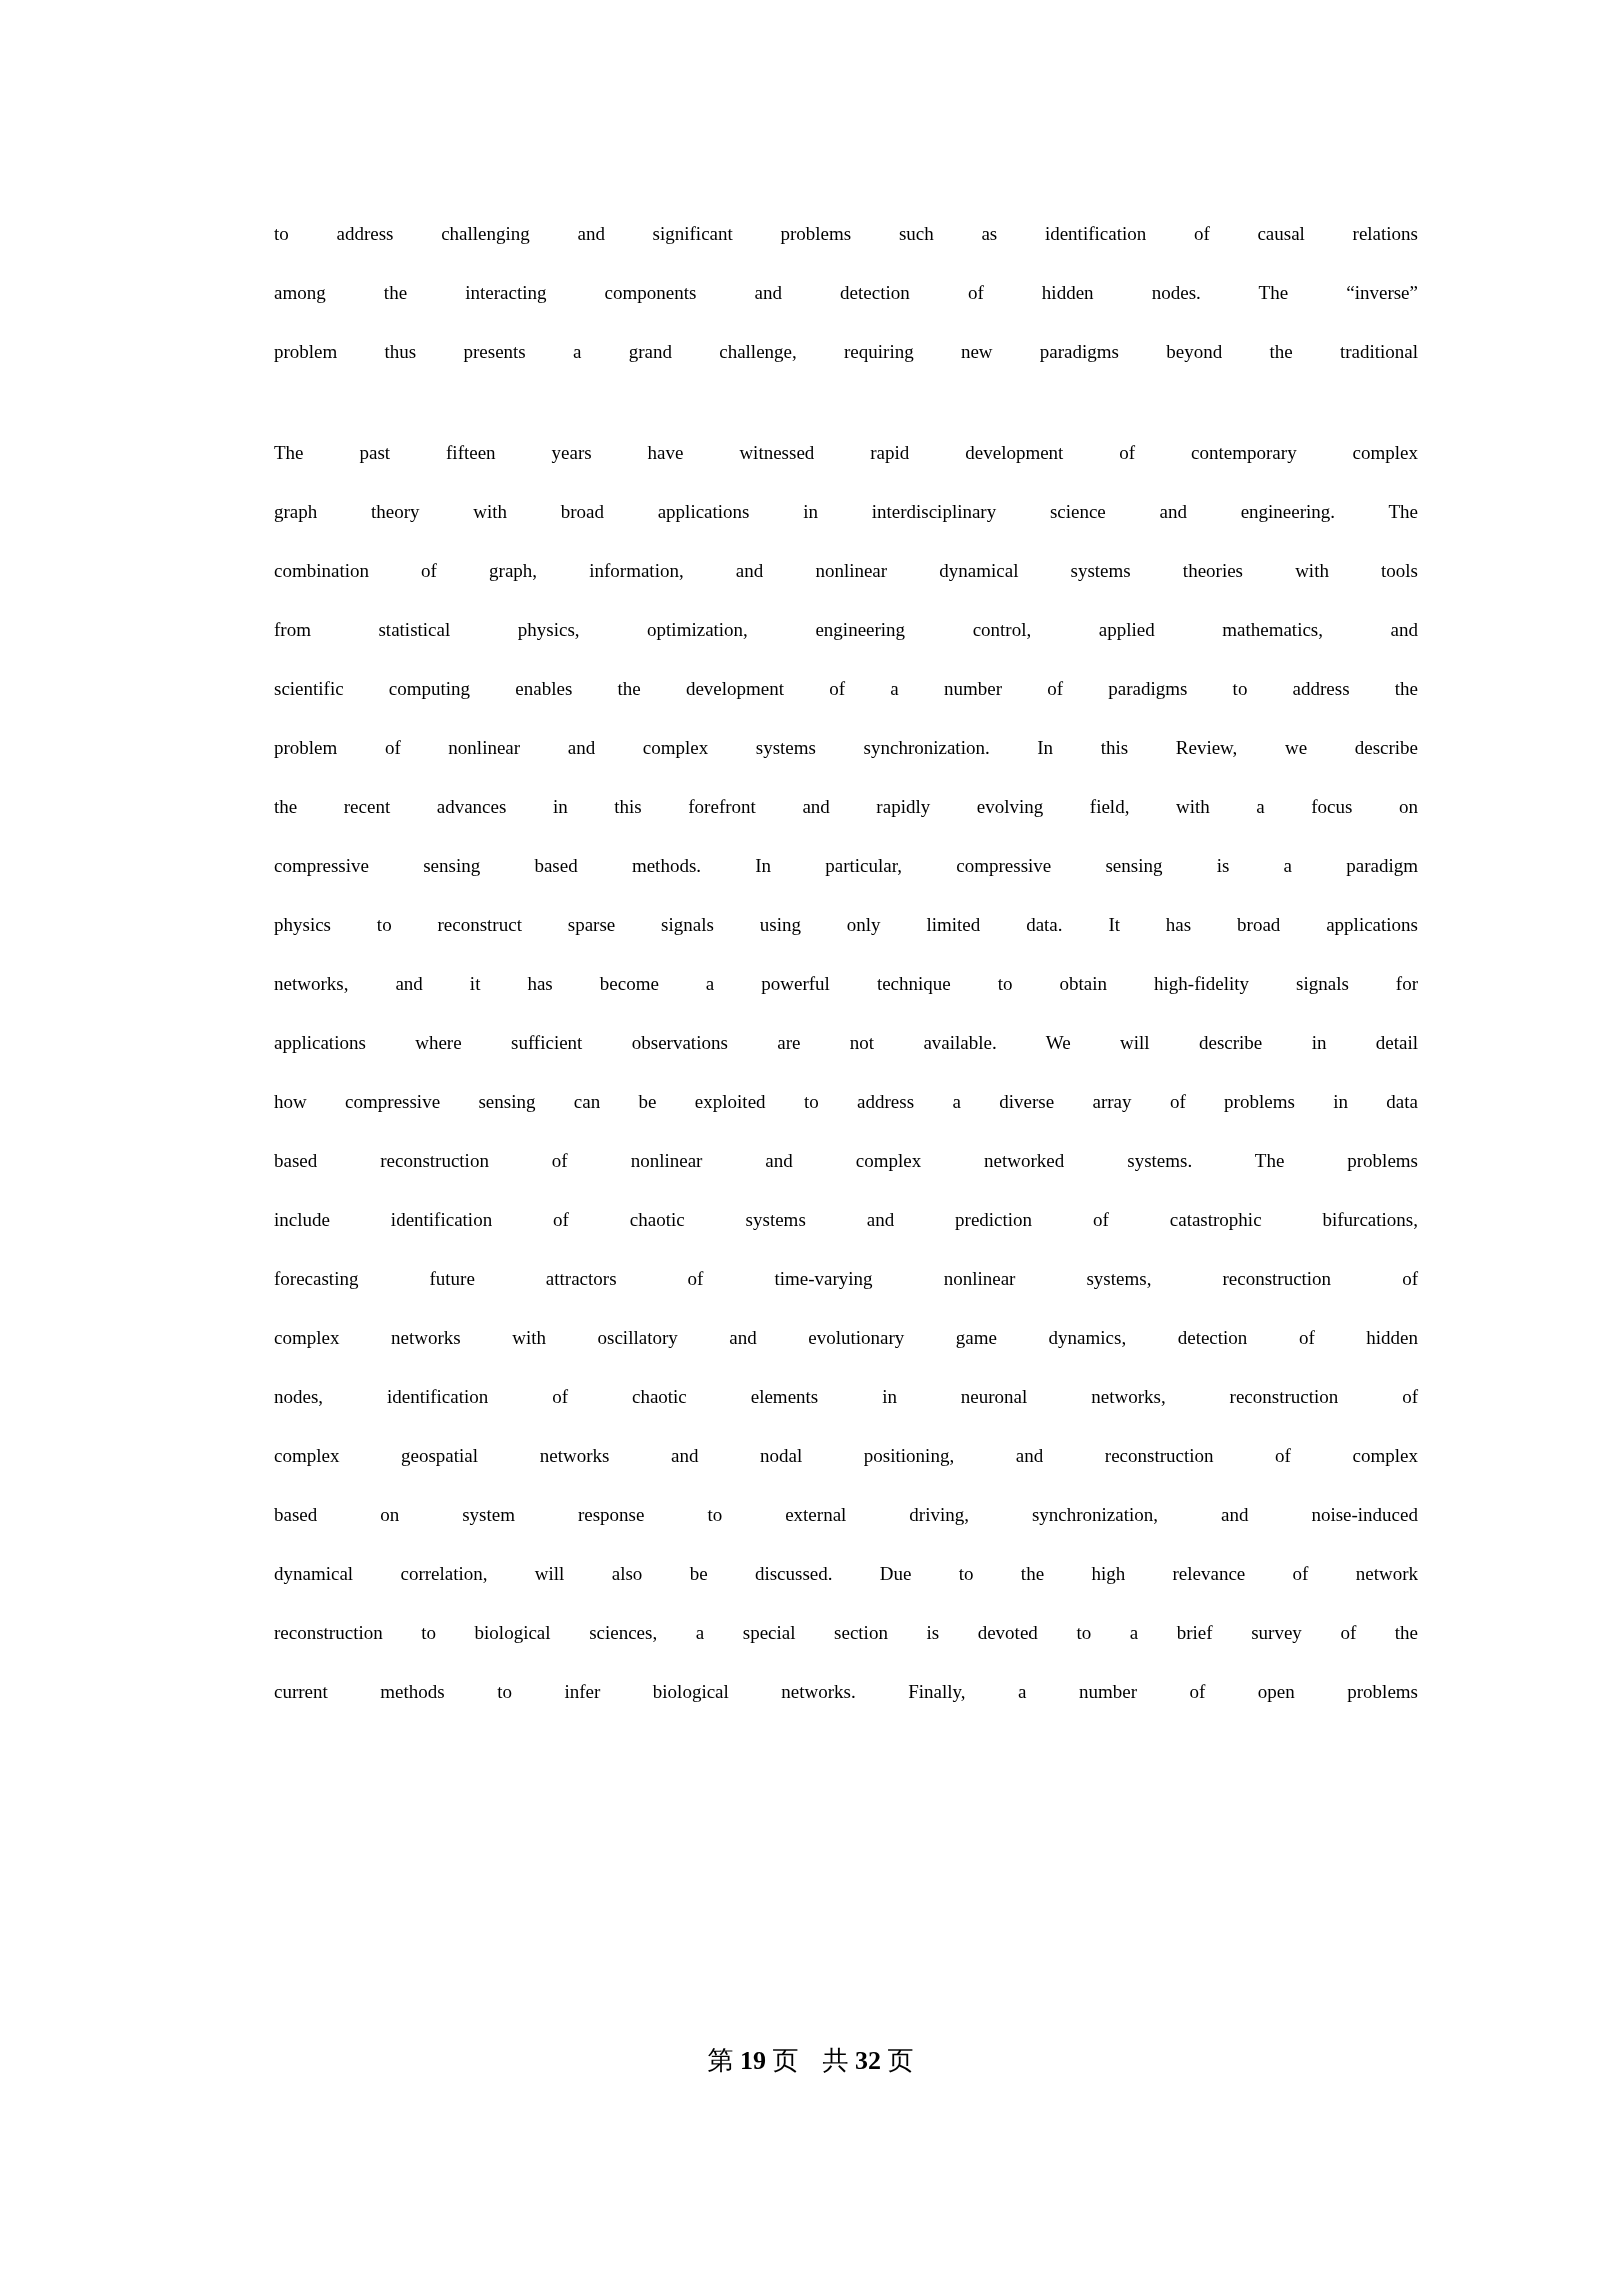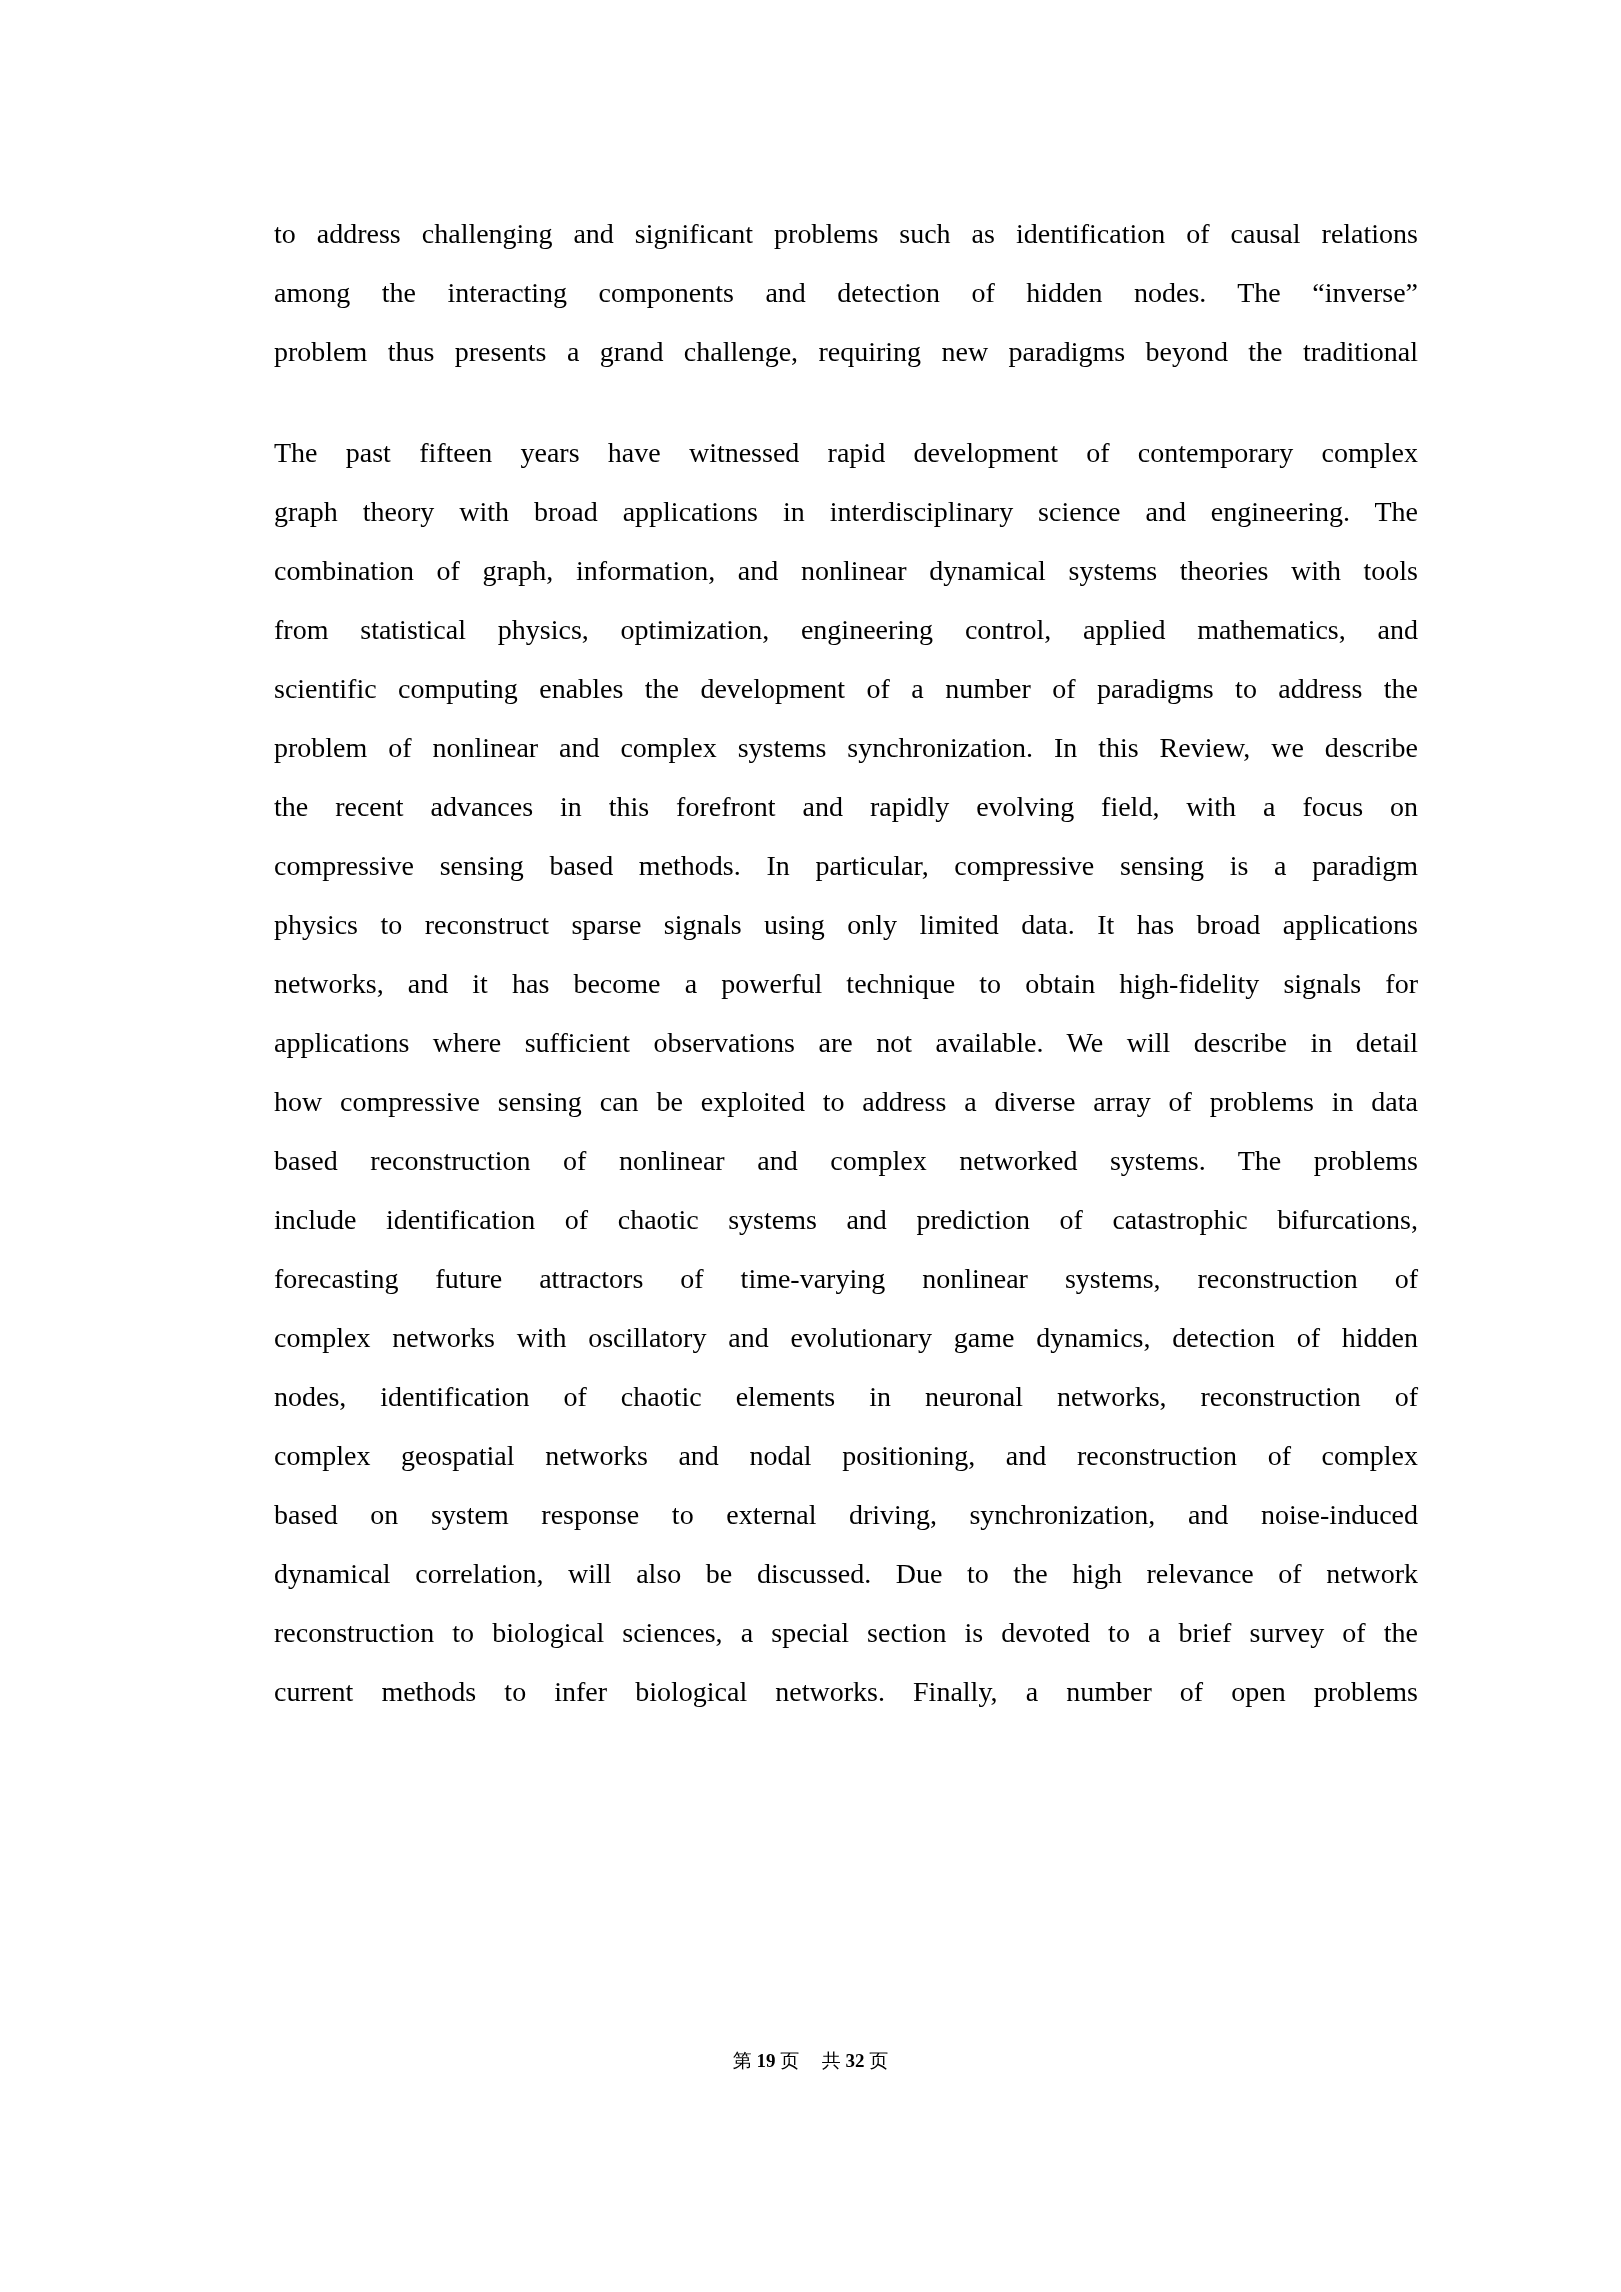--- a/index.html
+++ b/index.html
@@ -24,37 +24,37 @@
   }
   .paragraph {
     margin: 0 0 42px 0;
   }
   .paragraph:last-child {
     margin-bottom: 0;
   }
   .line {
     height: 59px;
     line-height: 59px;
-    font-size: 28px;
+    font-size: 19px;
     white-space: nowrap;
     text-align: justify;
     text-align-last: justify;
     -moz-text-align-last: justify;
   }
   .line.no-just {
     text-align-last: left;
     -moz-text-align-last: left;
   }
   .footer {
     position: absolute;
     left: 0;
     top: 2043px;
     width: 100%;
     text-align: center;
-    font-size: 19px;
+    font-size: 26px;
     line-height: 35px;
   }
   .footer .num {
     font-weight: bold;
   }
   .footer .ft-total {
     margin-left: 17.6px;
   }
 </style>
 </head>

